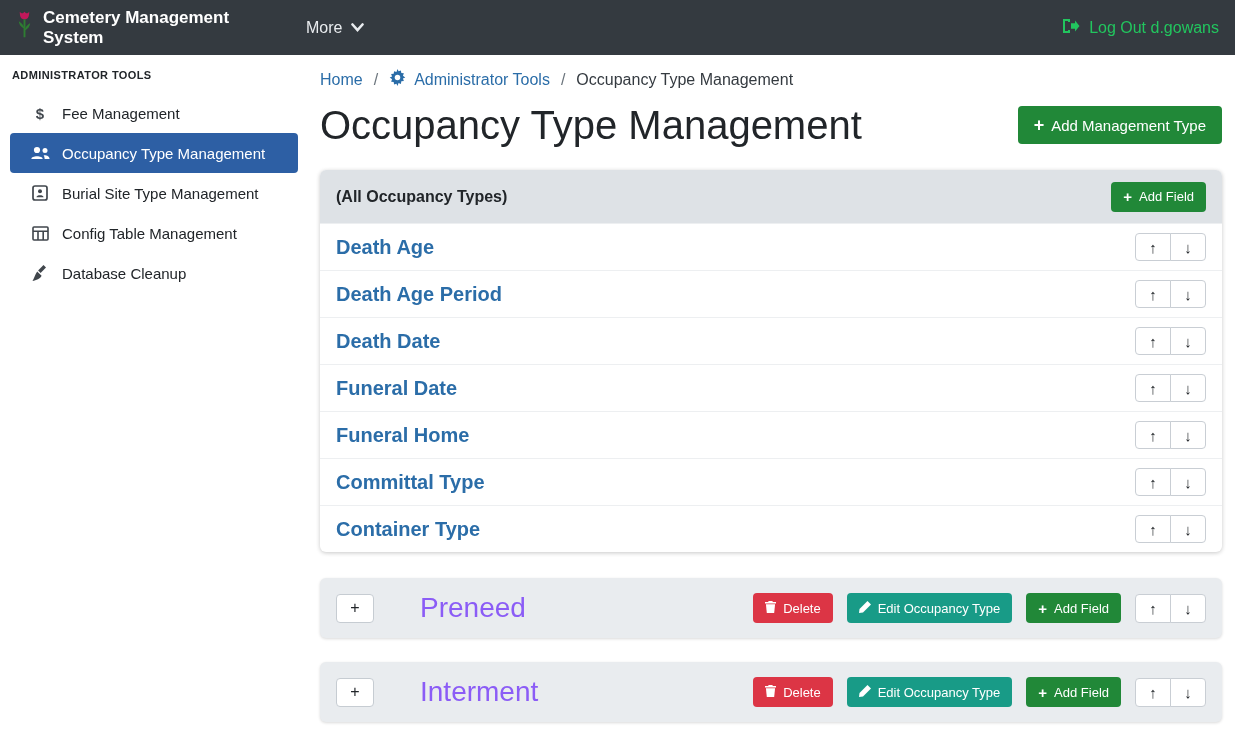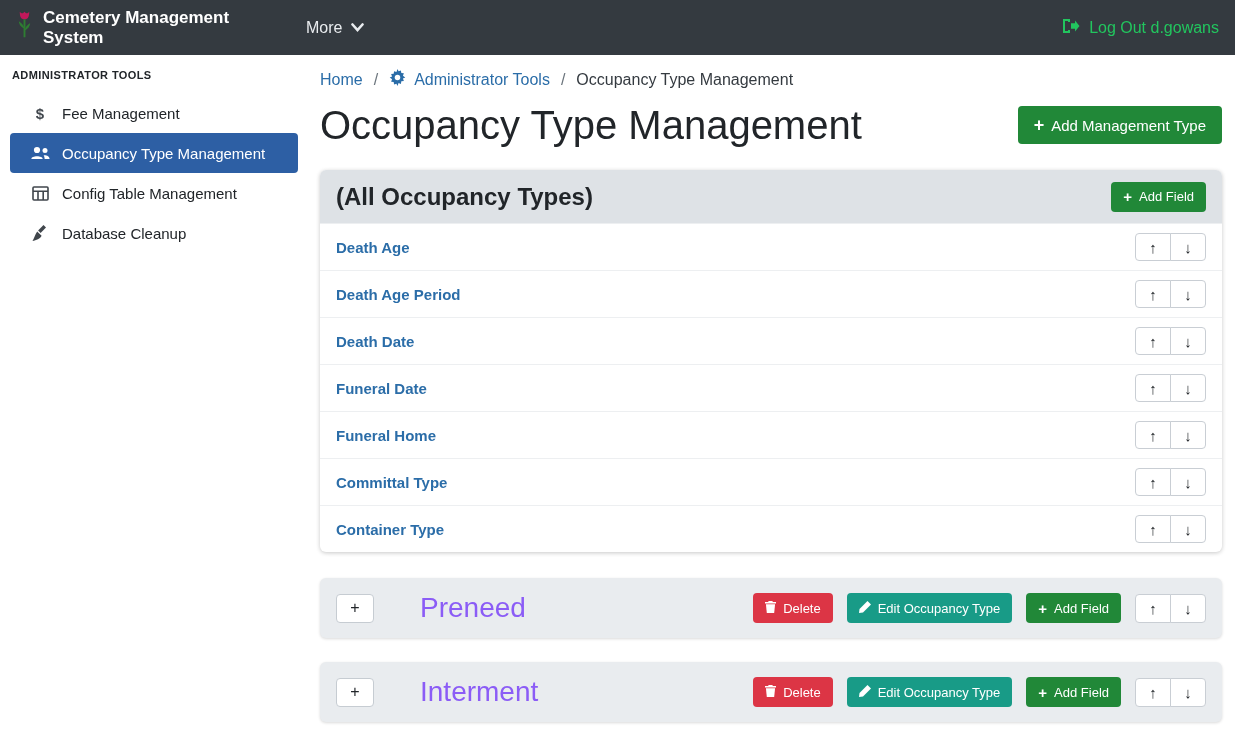--- a/index.html
+++ b/index.html
@@ -59,23 +59,23 @@
   .btn .plus { font-size:15px; font-weight:700; line-height:1; }
   .btn-success { background:#218838; }
   .btn-danger  { background:#dc3545; }
   .btn-teal    { background:#189b87; }
   .btn-lg { height:38px; font-size:15px; padding:0 16px; }
   .btn-lg .plus { font-size:18px; }
 
   
   .card { margin-top:22px; border-radius:6px; background:#fff; overflow:hidden; box-shadow:0 1px 4px rgba(0,0,0,.22); }
   .card-header { background:#dee2e6; height:53px; display:flex; align-items:center; justify-content:space-between; padding:0 16px; }
-  .card-title { font-size:24px; font-weight:600; color:#212529; }
+  .card-title { font-size:16px; font-weight:600; color:#212529; }
   .field-row { height:47px; display:flex; align-items:center; justify-content:space-between; padding:0 16px; border-top:1px solid #edeff1; }
-  .field-link { color:#2b6da8; font-weight:700; font-size:15px; text-decoration:none; cursor:pointer; }
+  .field-link { color:#2b6da8; font-weight:700; font-size:20px; text-decoration:none; cursor:pointer; }
 
   .arrow-group { display:inline-flex; }
   .arrow-btn {
     width:36px; height:28px; background:#fff; border:1px solid #c9ced4; color:#212529;
     font-size:15px; display:flex; align-items:center; justify-content:center;
     cursor:pointer; padding:0; font-family:inherit;
   }
   .arrow-btn:first-child { border-radius:4px 0 0 4px; }
   .arrow-btn:last-child  { border-radius:0 4px 4px 0; margin-left:-1px; }
 
@@ -145,20 +145,30 @@
       <svg width="19" height="14" viewBox="0 0 19 14" fill="currentColor">
         <circle cx="6" cy="4" r="3.1"></circle>
         <path d="M0.3 13 C0.3 9.3 11.7 9.3 11.7 13 Z"></path>
         <circle cx="14" cy="4.6" r="2.5"></circle>
         <path d="M12.6 9.3 C15.8 9 18.6 10.6 18.6 13 H13.6 C13.6 11.5 13.3 10.2 12.6 9.3 Z"></path>
       </svg>
     </span>
     <span>Occupancy Type Management</span>
   </div>
 
+  <div class="side-item">
+    <span class="side-icon">
+      <svg width="16" height="16" viewBox="0 0 16 16">
+        <rect x="1" y="1" width="14" height="14" rx="2" fill="none" stroke="currentColor" stroke-width="1.7"></rect>
+        <circle cx="8" cy="6.3" r="2" fill="currentColor"></circle>
+        <path d="M4.5 12.2 C4.5 9.6 11.5 9.6 11.5 12.2 Z" fill="currentColor"></path>
+      </svg>
+    </span>
+    <span>Burial Site Type Management</span>
+  </div>
 
   <div class="side-item">
     <span class="side-icon">
       <svg width="17" height="15" viewBox="0 0 17 15" fill="none" stroke="currentColor" stroke-width="1.6">
         <rect x="1" y="1" width="15" height="13" rx="1"></rect>
         <path d="M1 5.2 h15 M6 5.2 v8.8 M11.2 5.2 v8.8"></path>
       </svg>
     </span>
     <span>Config Table Management</span>
   </div>

